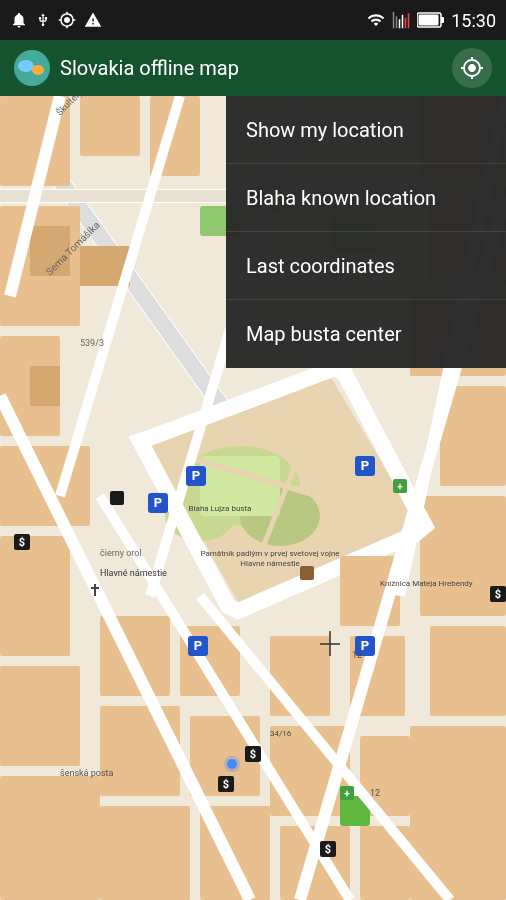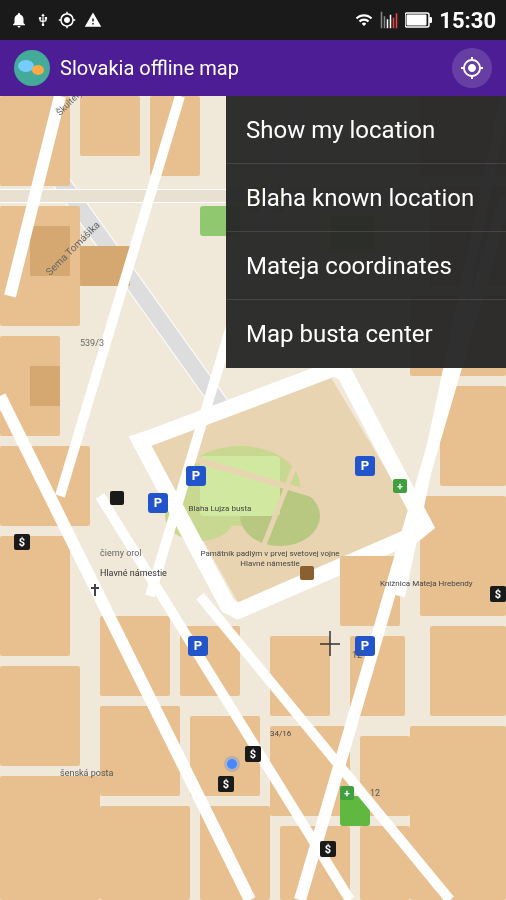--- a/index.html
+++ b/index.html
@@ -29,30 +29,30 @@
       align-items: center;
       gap: 8px;
     }
     .status-icons-right {
       display: flex;
       align-items: center;
       gap: 6px;
     }
     .status-time {
       color: #fff;
-      font-size: 22px;
-      font-weight: bold;
+      font-size: 18px;
+      font-weight: normal;
       text-align: right;
     }
 
     
     .app-bar {
       width: 100%;
       height: 56px;
-      background: #4c1d95;
+      background: #14532d;
       display: flex;
       align-items: center;
       padding: 0 14px;
       justify-content: space-between;
       z-index: 100;
       position: relative;
     }
     .app-bar-left {
       display: flex;
       align-items: center;
@@ -108,21 +108,21 @@
       display: flex;
       align-items: center;
       border-bottom: 1px solid rgba(255,255,255,0.1);
       cursor: pointer;
     }
     .menu-item:last-child {
       border-bottom: none;
     }
     .menu-item-text {
       color: #ffffff;
-      font-size: 24px;
+      font-size: 20px;
       font-weight: 400;
     }
 
     
     .icon-svg {
       fill: white;
     }
   </style>
 </head>
 <body>
@@ -327,19 +327,19 @@
   </svg>
 
   <div class="dropdown-menu">
     <div class="menu-item">
       <span class="menu-item-text">Show my location</span>
     </div>
     <div class="menu-item">
       <span class="menu-item-text">Blaha known location</span>
     </div>
     <div class="menu-item">
-      <span class="menu-item-text">Mateja coordinates</span>
+      <span class="menu-item-text">Last coordinates</span>
     </div>
     <div class="menu-item">
       <span class="menu-item-text">Map busta center</span>
     </div>
   </div>
 </div>
 
 </body></html>

